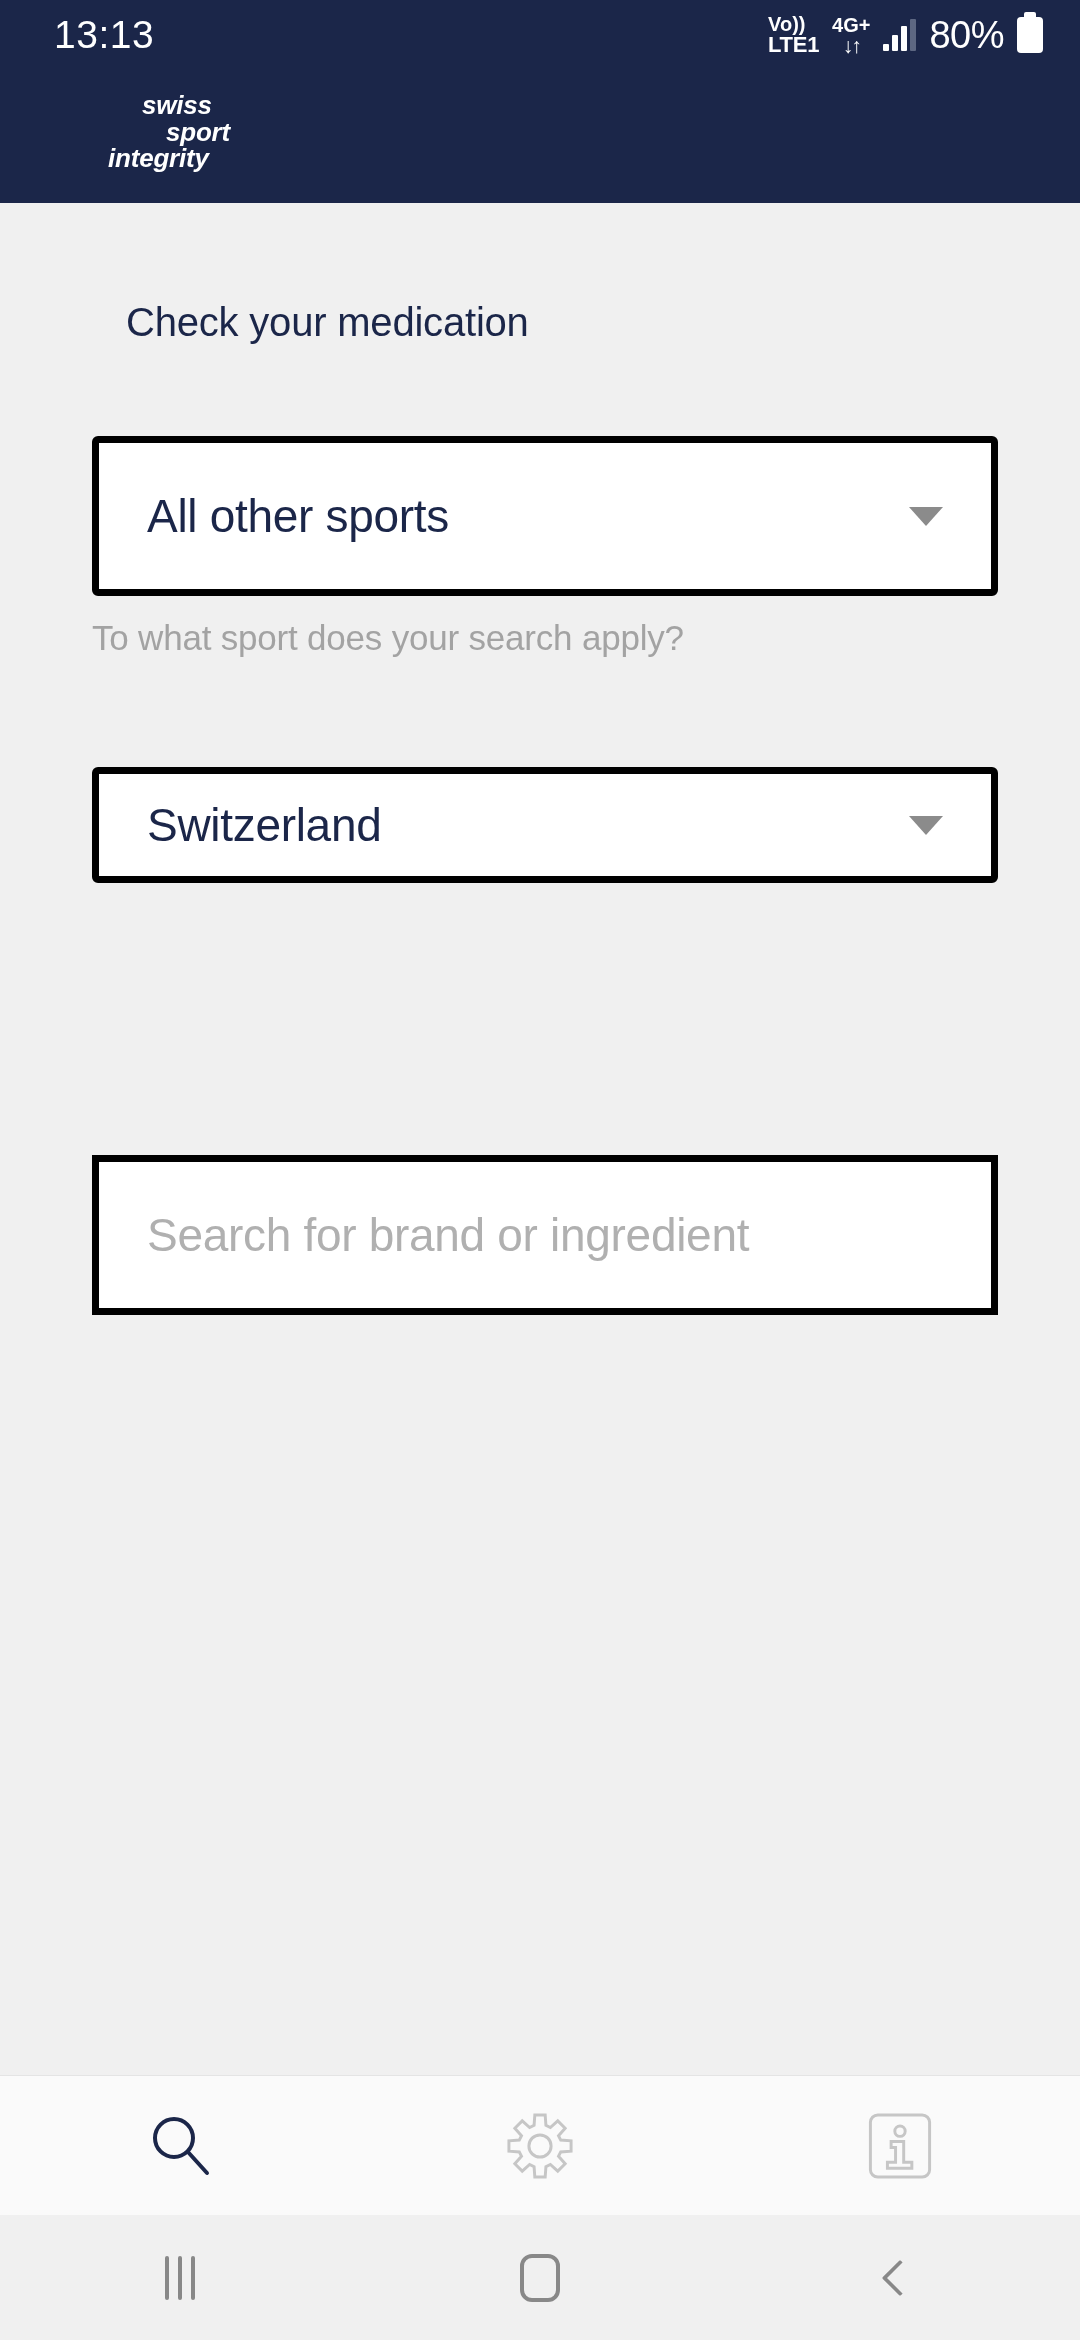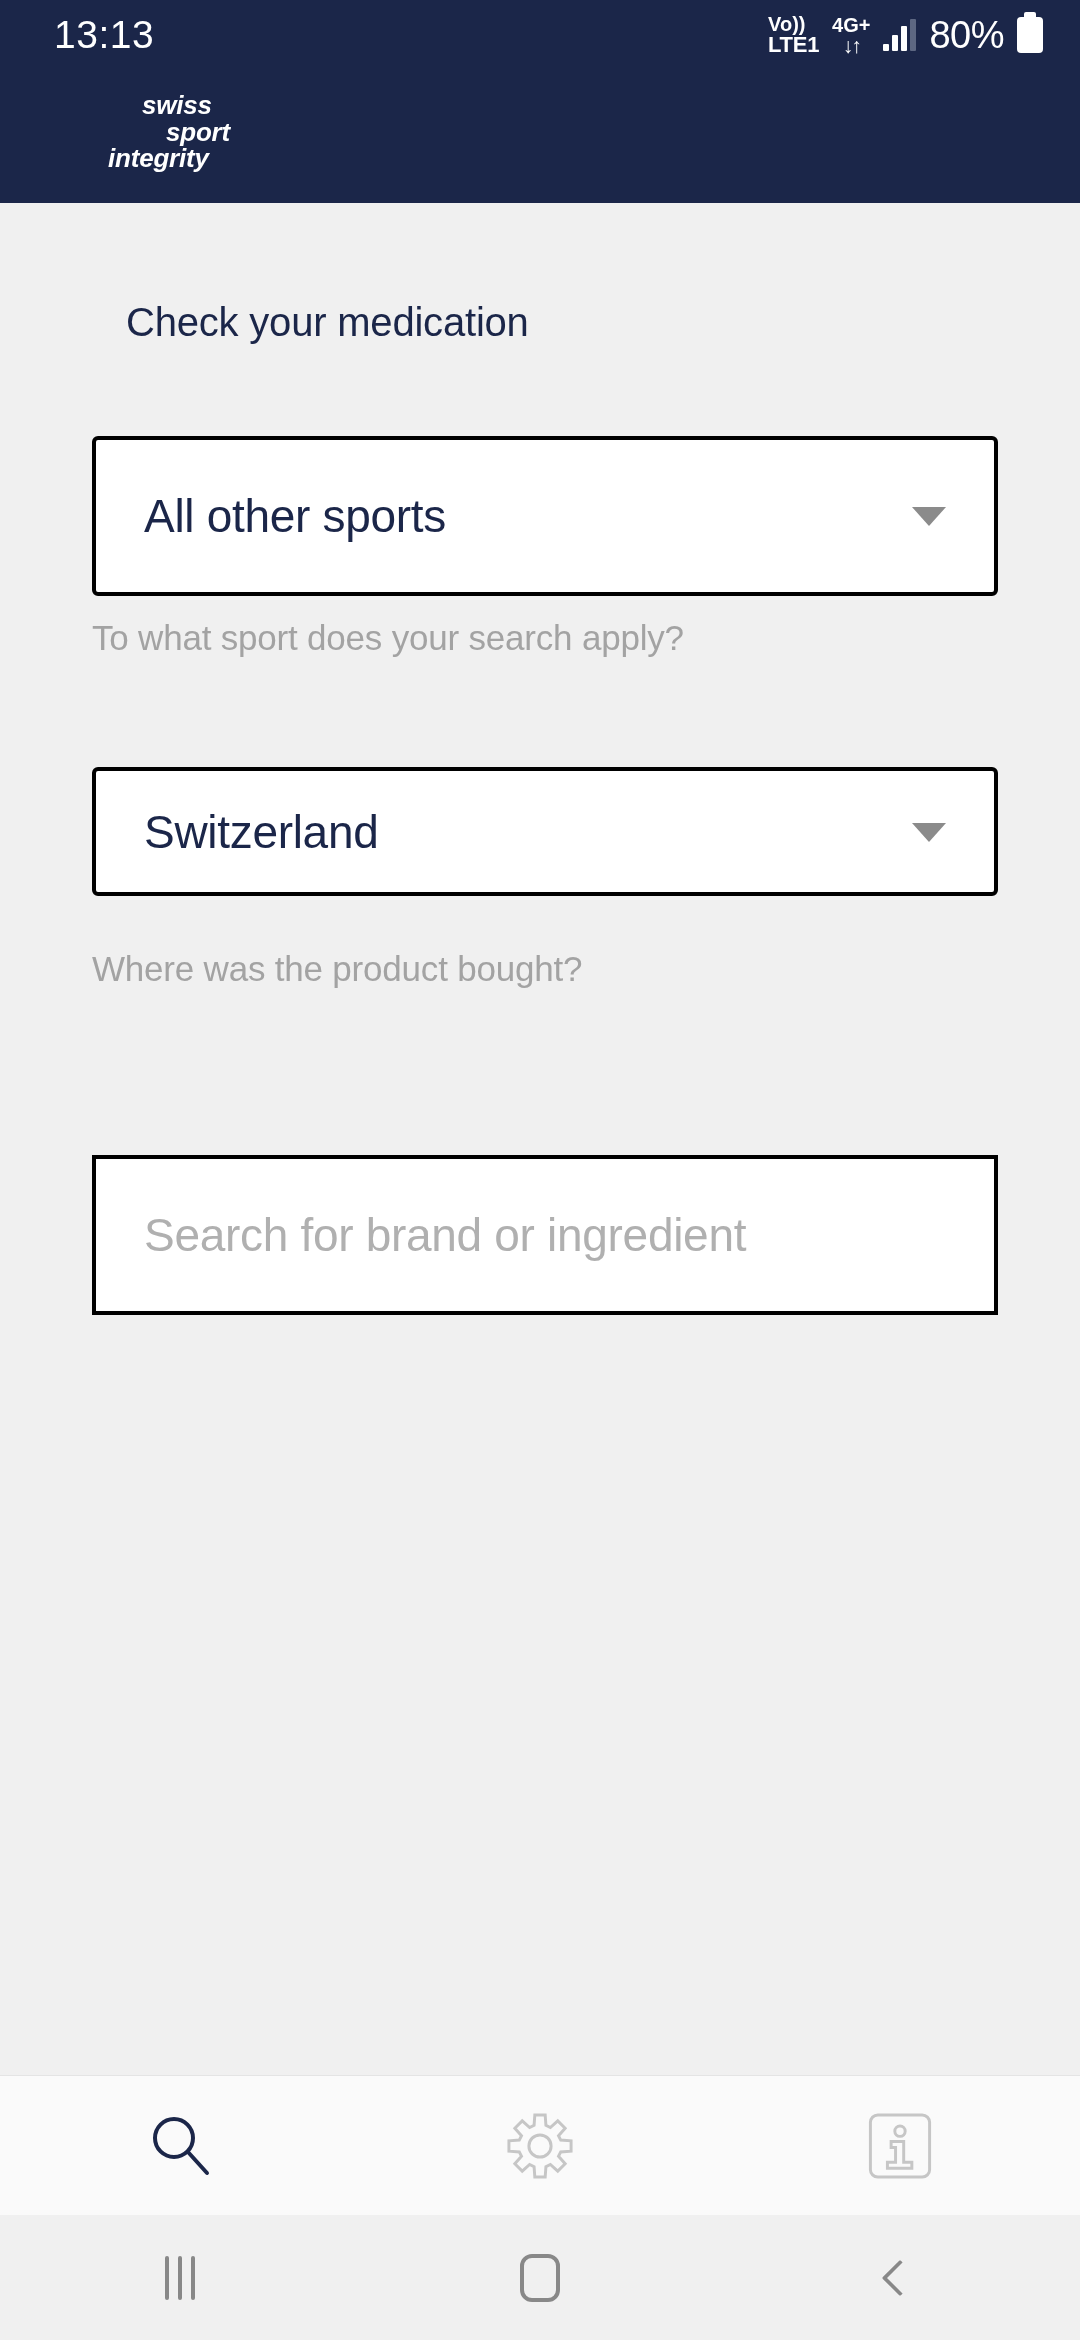--- a/index.html
+++ b/index.html
@@ -65,21 +65,21 @@
   .logo .l3 { display:block; margin-left:8px; }
 
   
   .page-title {
     position:absolute; left:92px; top:300px;
     font-size:40px; color:#1b2649; letter-spacing:-0.2px;margin-left:34px;
   }
 
   .field {
     position:absolute; left:92px; width:906px;
-    background:#ffffff; border:4px solid #000000;
+    background:#ffffff; border:7px solid #000000;
     display:flex; align-items:center;
   }
   .field.rounded { border-radius:6px; }
   .field-value {
     font-size:46px; color:#1b2649; padding-left:48px; letter-spacing:-0.3px;
   }
   .field-value.placeholder { color:#b0b0b0; }
   .chev {
     position:absolute; right:48px; top:50%; margin-top:-9px;
     width:0; height:0;
@@ -87,21 +87,21 @@
     border-right:17px solid transparent;
     border-top:19px solid #8b8b8b;
   }
   .helper {
     position:absolute; left:92px;
     font-size:35px; color:#a3a3a3; letter-spacing:-0.2px;
   }
 
   #sport-field  { top:436px; height:160px; }
   #sport-helper { top:618px; }
-  #country-field  { top:767px; height:129px;text-align:center; }
+  #country-field  { top:767px; height:116px;text-align:center; }
   #country-helper { top:949px; }
   #search-field   { top:1155px; height:160px; }
 
   
   .tabbar {
     position:absolute; left:0; top:2075px; width:1080px; height:140px;
     background:#fafafa; border-top:1px solid #e4e4e4;
     display:flex; align-items:center;
   }
   .tab {
@@ -175,21 +175,20 @@
   <div class="field rounded" id="sport-field">
     <span class="field-value">All other sports</span>
     <span class="chev"></span>
   </div>
   <div class="helper" id="sport-helper">To what sport does your search apply?</div>
 
   <div class="field rounded" id="country-field">
     <span class="field-value">Switzerland</span>
     <span class="chev"></span>
   </div>
-  <div class="helper" id="country-helper">Where was the product bought?</div>
 
   <div class="field" id="search-field">
     <span class="field-value placeholder">Search for brand or ingredient</span>
   </div>
 
   <div class="tabbar">
 
     <div class="tab">
       <span>
         <svg width="74" height="74" viewBox="0 0 74 74">

